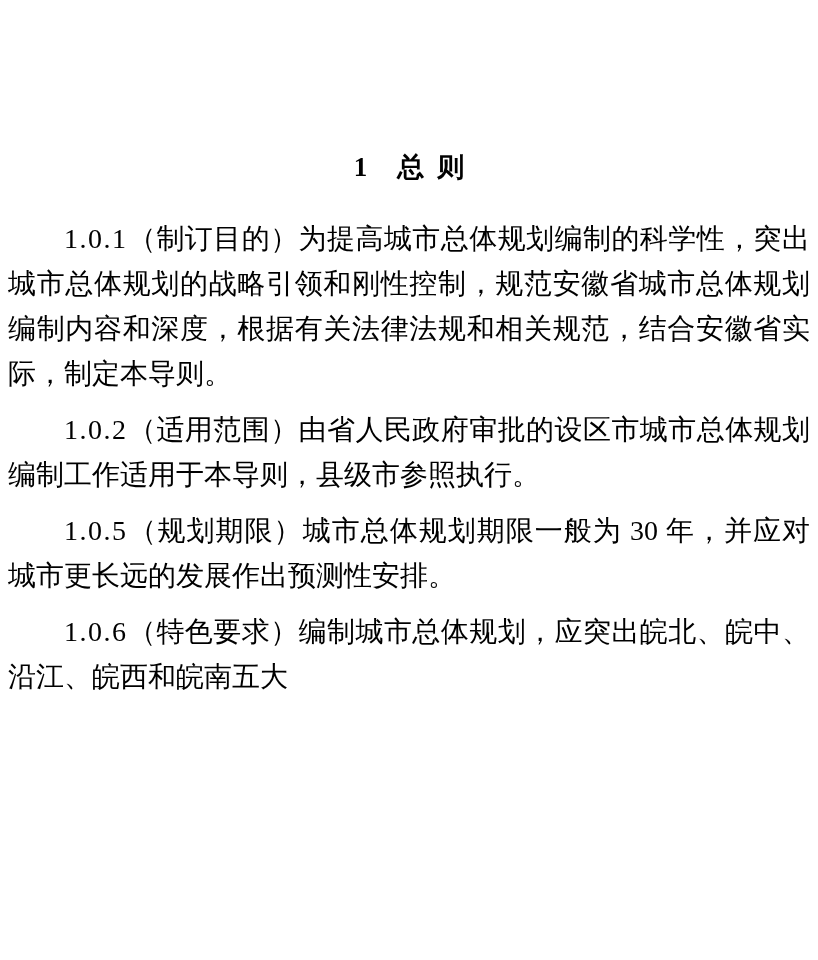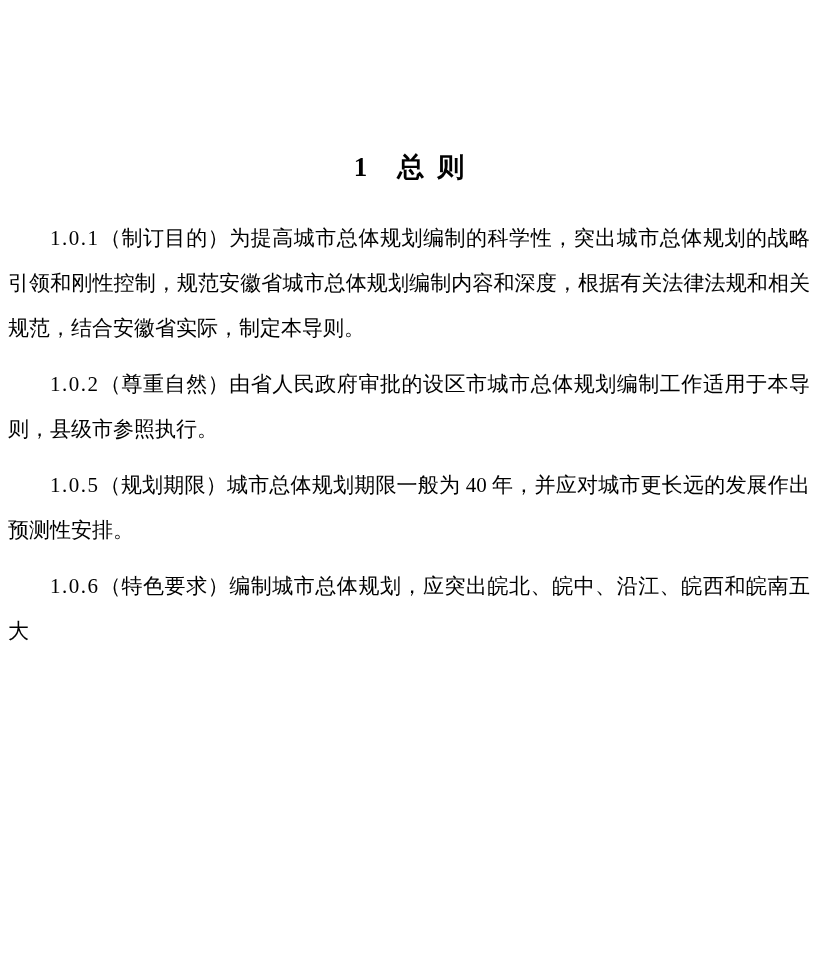--- a/index.html
+++ b/index.html
@@ -29,21 +29,21 @@
   .chapter-heading .num {
     letter-spacing: 2px;
     margin-right: 28px;
   }
   .chapter-heading .title {
     letter-spacing: 13px;
     margin-right: -13px; 
     text-align: center;
   }
   .clause {
-    font-size: 21px;
+    font-size: 28px;
     line-height: 45px;
     margin: 0 0 11px 0;
     text-indent: 2em;
     text-align: justify;
     text-justify: inter-ideograph;
     word-break: break-all;
   }
   .clause-num {
     letter-spacing: 1.5px;
   }
@@ -52,21 +52,21 @@
 <body>
 
 <div class="page">
 
   <h1 class="chapter-heading">
     <span class="num">1</span><span class="title">总则</span>
   </h1>
 
   <p class="clause"><span class="clause-num">1.0.1</span><span>（制订目的）为提高城市总体规划编制的科学性，突出城市总体规划的战略引领和刚性控制，规范安徽省城市总体规划编制内容和深度，根据有关法律法规和相关规范，结合安徽省实际，制定本导则。</span></p>
 
-  <p class="clause"><span class="clause-num">1.0.2</span><span>（尊重自然）由省人民政府审批的设区市城市总体规划编制工作适用于本导则，县级市参照执行。</span></p>
+  <p class="clause"><span class="clause-num">1.0.2</span><span>（适用范围）由省人民政府审批的设区市城市总体规划编制工作适用于本导则，县级市参照执行。</span></p>
 
 
 
-  <p class="clause"><span class="clause-num">1.0.5</span><span>（规划期限）城市总体规划期限一般为 40 年，并应对城市更长远的发展作出预测性安排。</span></p>
+  <p class="clause"><span class="clause-num">1.0.5</span><span>（规划期限）城市总体规划期限一般为 30 年，并应对城市更长远的发展作出预测性安排。</span></p>
 
   <p class="clause"><span class="clause-num">1.0.6</span><span>（特色要求）编制城市总体规划，应突出皖北、皖中、沿江、皖西和皖南五大</span></p>
 
 </div>
 
 </body></html>

